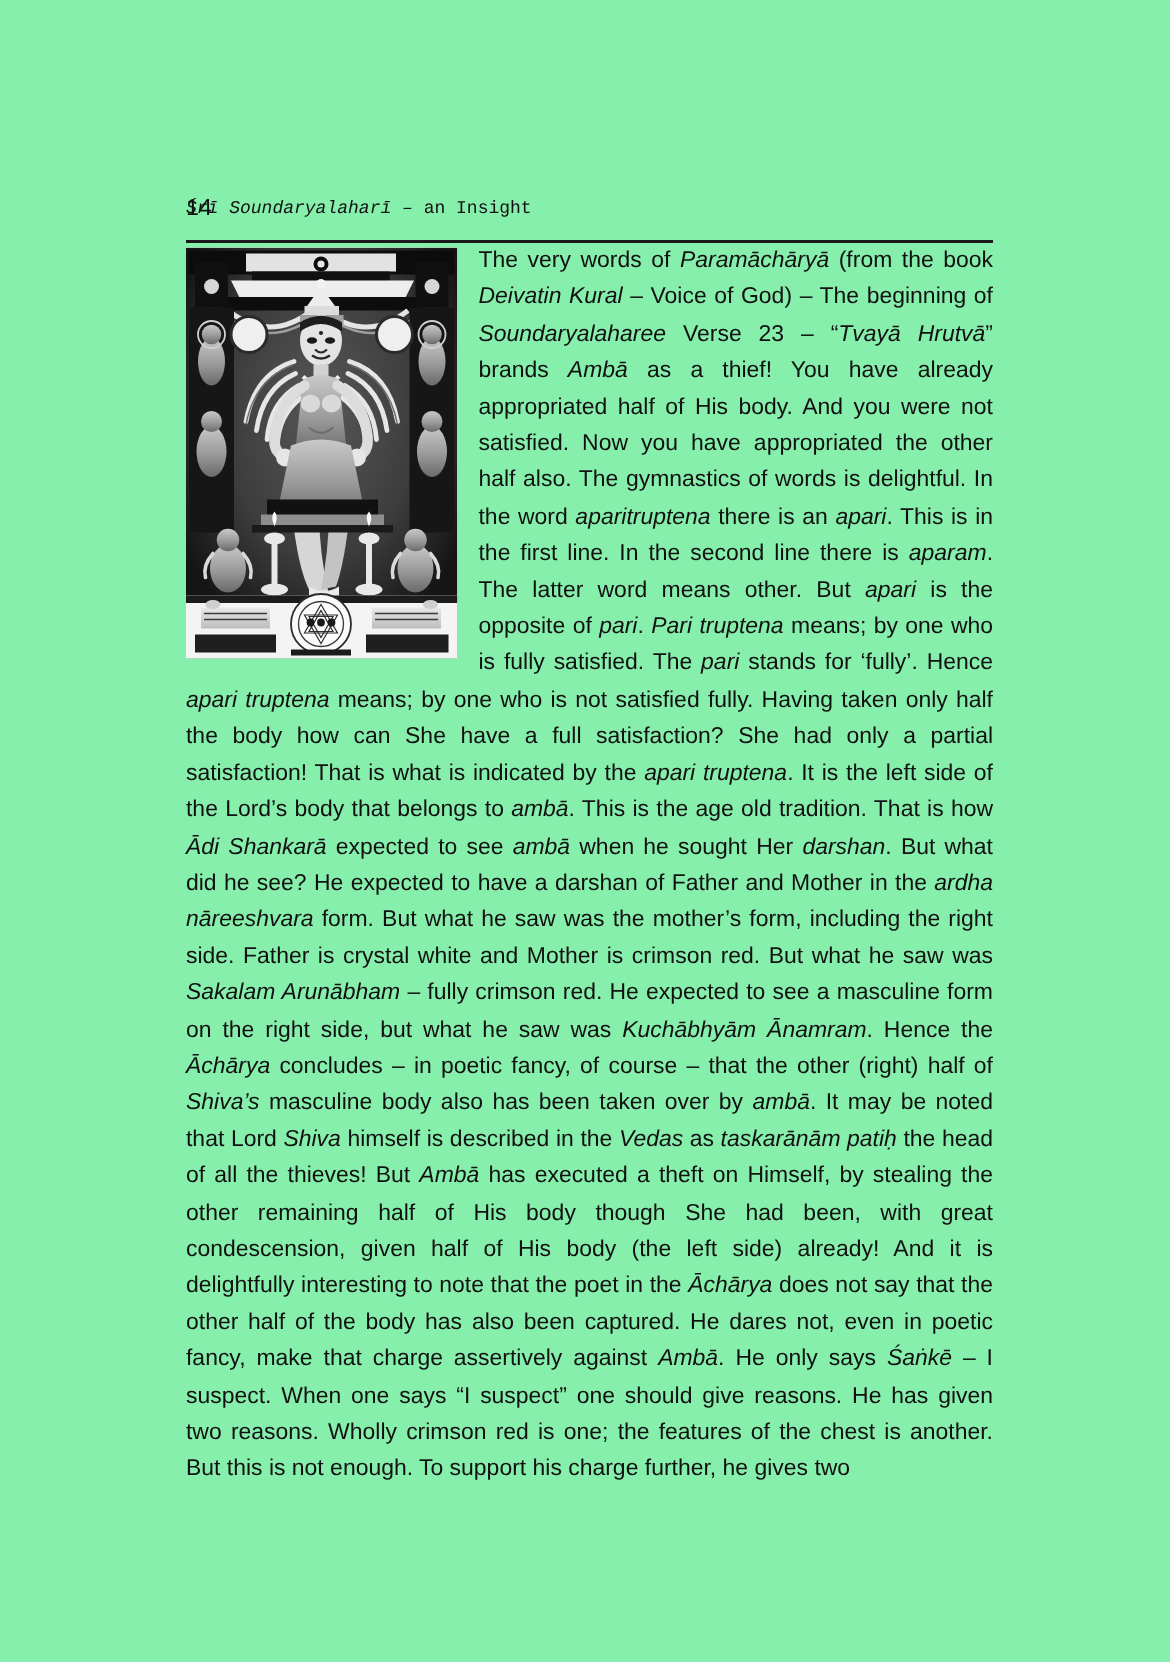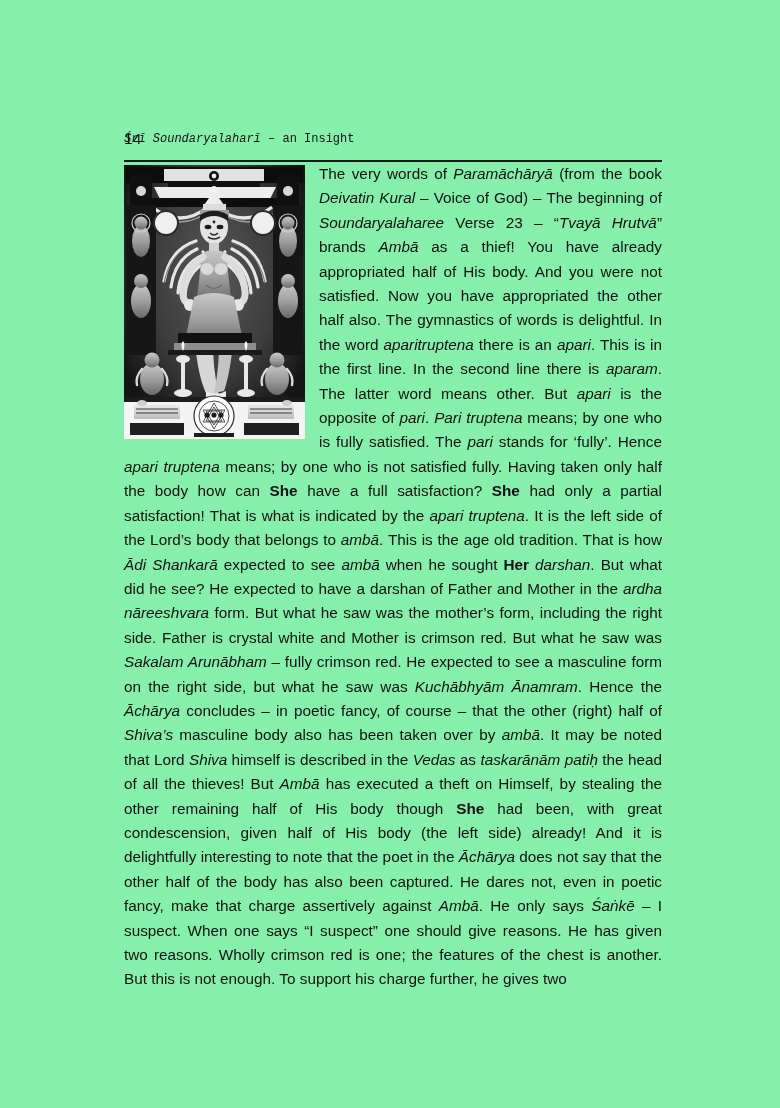--- a/index.html
+++ b/index.html
@@ -69,21 +69,21 @@
   
   .body-copy {
     font-size: 15.3px;
     line-height: 24.4px;
     text-align: justify;
     text-justify: inter-word;
     hyphens: none;
   }
   .body-copy p { margin: 0; }
   .body-copy i { }
-  .body-copy b { font-weight: bold; }
+  .body-copy b { font-weight: normal; }
 
   
   .figure {
     float: left;
     width: 181px;
     height: 274px;
     margin: 3px 14px 2px 0;
     position: relative;
     background: #ffffff;
     overflow: hidden;

